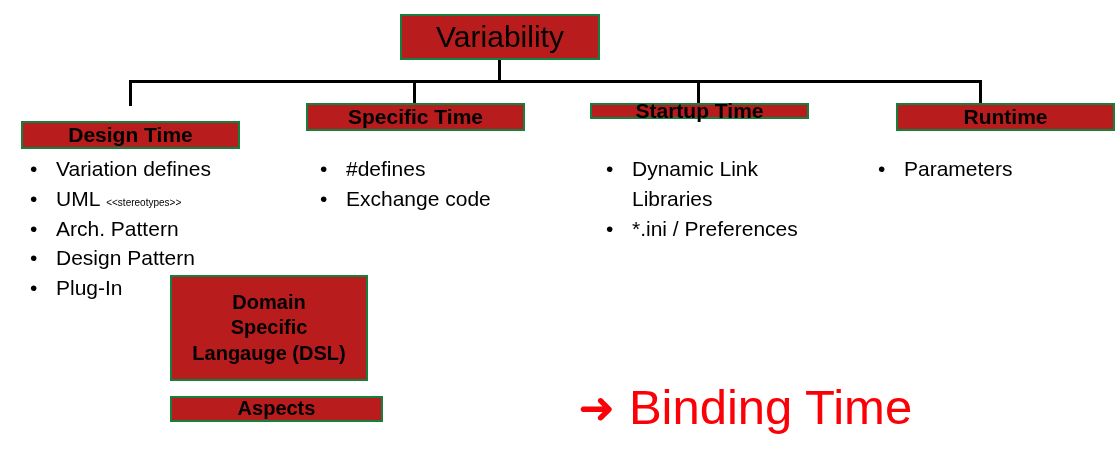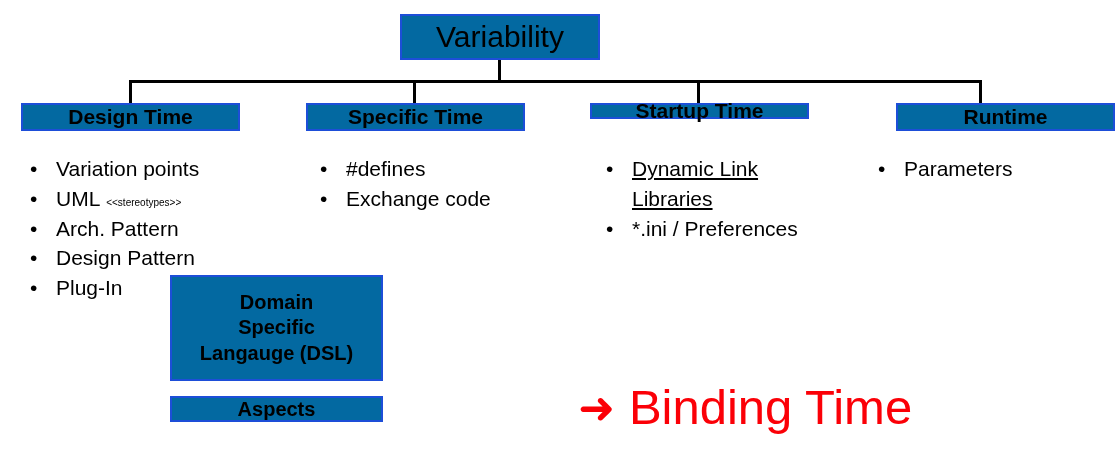--- a/index.html
+++ b/index.html
@@ -15,22 +15,22 @@
     position: relative;
     width: 1115px;
     height: 463px;
     background: #ffffff;
     overflow: hidden;
   }
 
   
   .gbox {
     position: absolute;
-    background: #0369a1;
-    border: 2px solid #1d4ed8;
+    background: #b91c1c;
+    border: 2px solid #15803d;
     box-sizing: border-box;
     display: flex;
     align-items: center;
     justify-content: center;
     color: #000000;
     text-align: center;
   }
   .gbox.root {
     font-size: 30px;
     font-weight: 400;
@@ -111,37 +111,37 @@
     <span>Variability</span>
   </div>
 
   <div class="line v" style="left:498px; top:60px; width:3px; height:22px;"></div>
   <div class="line h" style="left:129px; top:80px; width:853px; height:3px;"></div>
   <div class="line v" style="left:129px; top:80px; width:3px; height:26px;"></div>
   <div class="line v" style="left:413px; top:80px; width:3px; height:26px;"></div>
   <div class="line v" style="left:697px; top:80px; width:3px; height:26px;"></div>
   <div class="line v" style="left:979px; top:80px; width:3px; height:26px;"></div>
 
-  <div class="gbox hdr" style="left:21px; top:103px; width:219px; height:28px;align-items:center;">
+  <div class="gbox hdr" style="left:21px; top:121px; width:219px; height:28px;align-items:center;">
     <span>Design Time</span>
   </div>
   <div class="gbox hdr" style="left:306px; top:103px; width:219px; height:28px;">
     <span>Specific Time</span>
   </div>
   <div class="gbox hdr" style="left:590px; top:103px; width:219px; height:16px;">
     <span>Startup Time</span>
   </div>
   <div class="gbox hdr" style="left:872px; top:103px; width:219px; height:28px;margin-left:24px;">
     <span>Runtime</span>
   </div>
 
   <div class="bullets" style="left:30px; top:154px; width:260px;">
     <div class="row">
       <span class="dot">•</span>
-      <span class="txt">Variation points</span>
+      <span class="txt">Variation defines</span>
     </div>
     <div class="row">
       <span class="dot">•</span>
       <span class="txt">
         <span>UML</span><span>&nbsp;</span><span class="small-note">&lt;&lt;stereotypes&gt;&gt;</span>
       </span>
     </div>
     <div class="row">
       <span class="dot">•</span>
       <span class="txt">Arch. Pattern</span>
@@ -163,42 +163,42 @@
     </div>
     <div class="row">
       <span class="dot">•</span>
       <span class="txt">Exchange code</span>
     </div>
   </div>
 
   <div class="bullets" style="left:606px; top:154px; width:250px;">
     <div class="row">
       <span class="dot">•</span>
-      <span class="txt" style="max-width:155px;text-decoration:underline;">Dynamic Link Libraries</span>
+      <span class="txt" style="max-width:155px;">Dynamic Link Libraries</span>
     </div>
     <div class="row">
       <span class="dot">•</span>
       <span class="txt">*.ini / Preferences</span>
     </div>
   </div>
 
   <div class="bullets" style="left:878px; top:154px; width:220px;">
     <div class="row">
       <span class="dot">•</span>
       <span class="txt">Parameters</span>
     </div>
   </div>
 
-  <div class="gbox dsl" style="left:170px; top:275px; width:213px; height:106px;">
+  <div class="gbox dsl" style="left:170px; top:275px; width:198px; height:106px;">
     <span>Domain</span>
     <span>Specific</span>
     <span>Langauge (DSL)</span>
   </div>
 
-  <div class="gbox aspects" style="left:170px; top:396px; width:213px; height:26px;">
+  <div class="gbox aspects" style="left:170px; top:396px; width:213px; height:26px;align-items:flex-end;">
     <span>Aspects</span>
   </div>
 
   <div id="binding-time" style="left:578px; top:383px;">
     <span class="arrow">➜</span>
     <span class="label">Binding Time</span>
   </div>
 
 </div>
 

